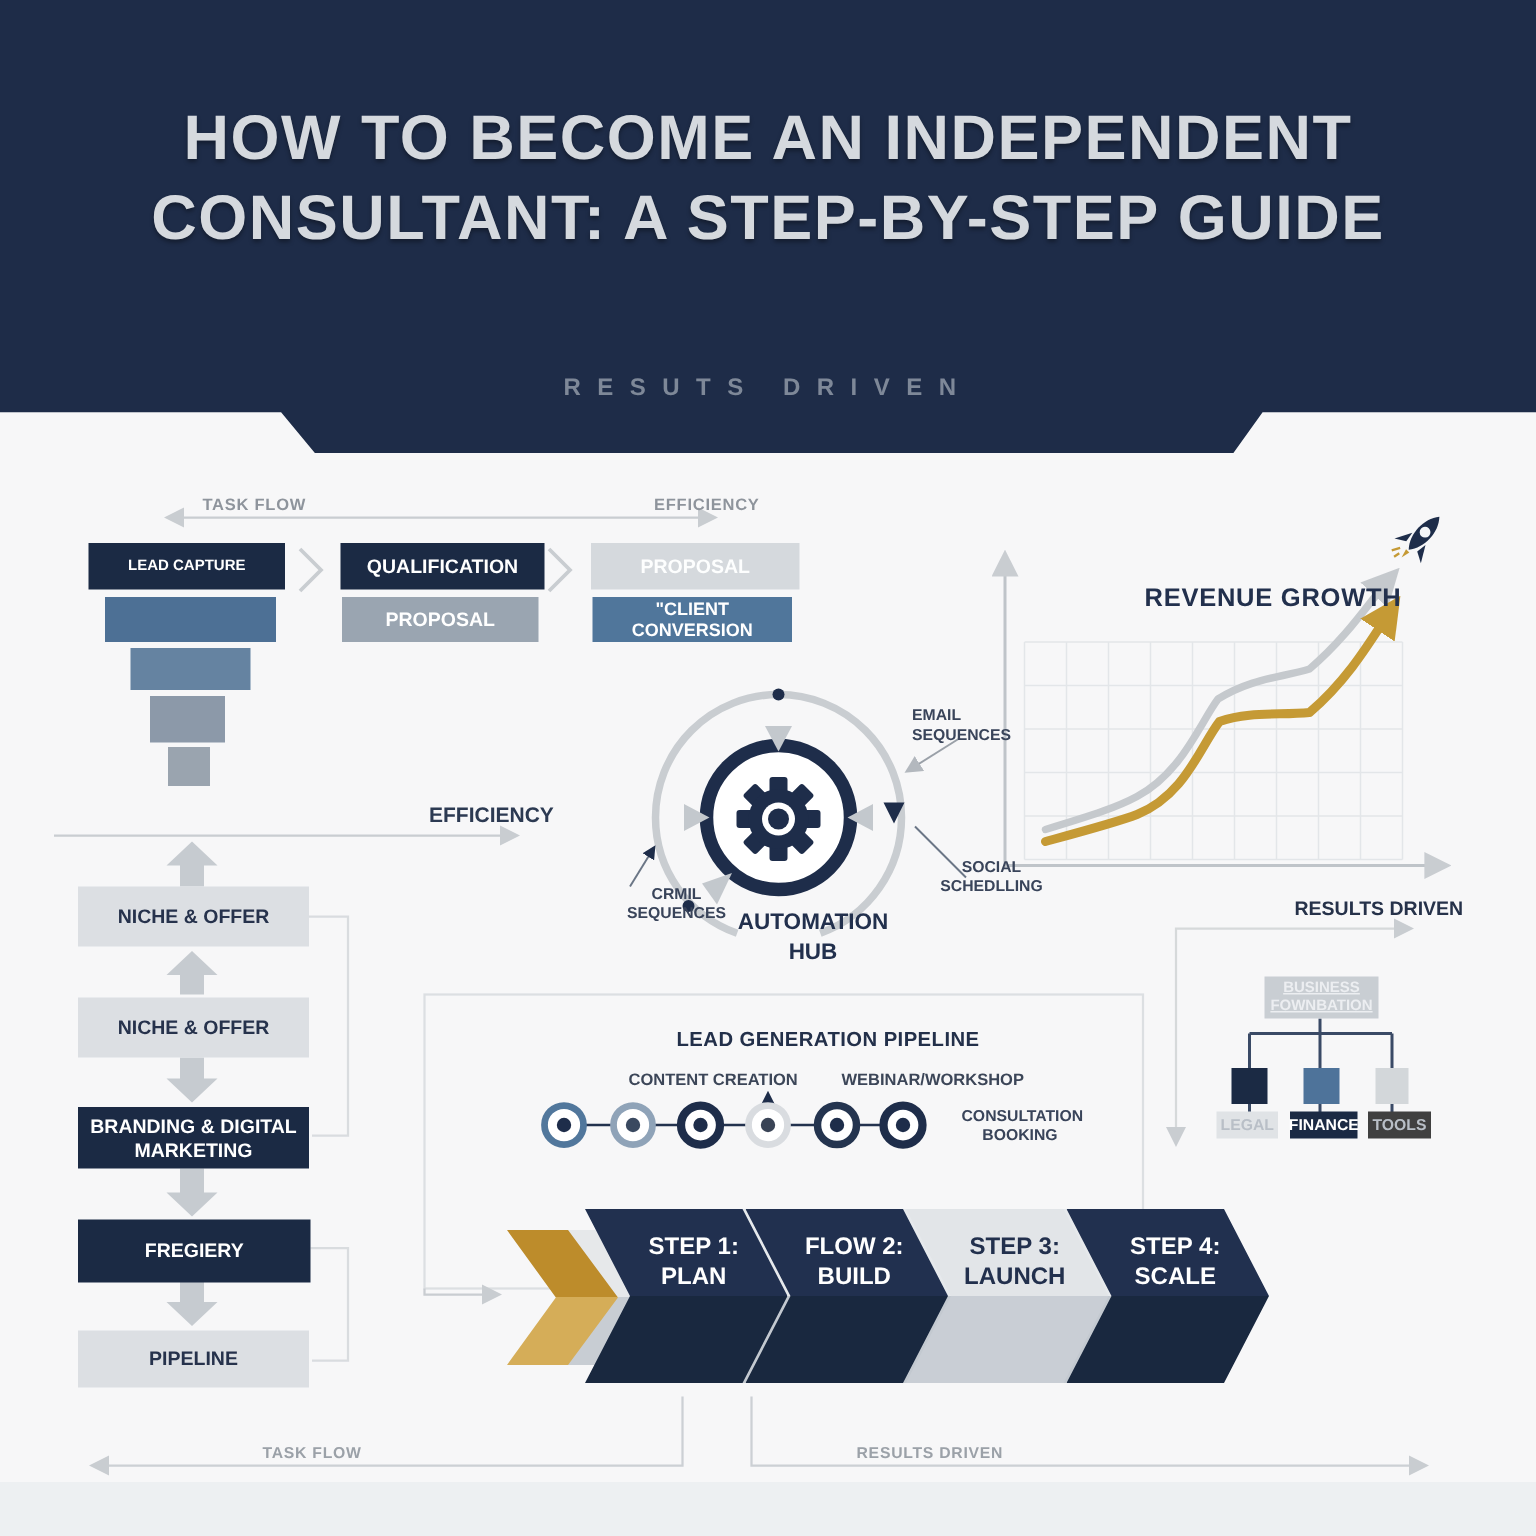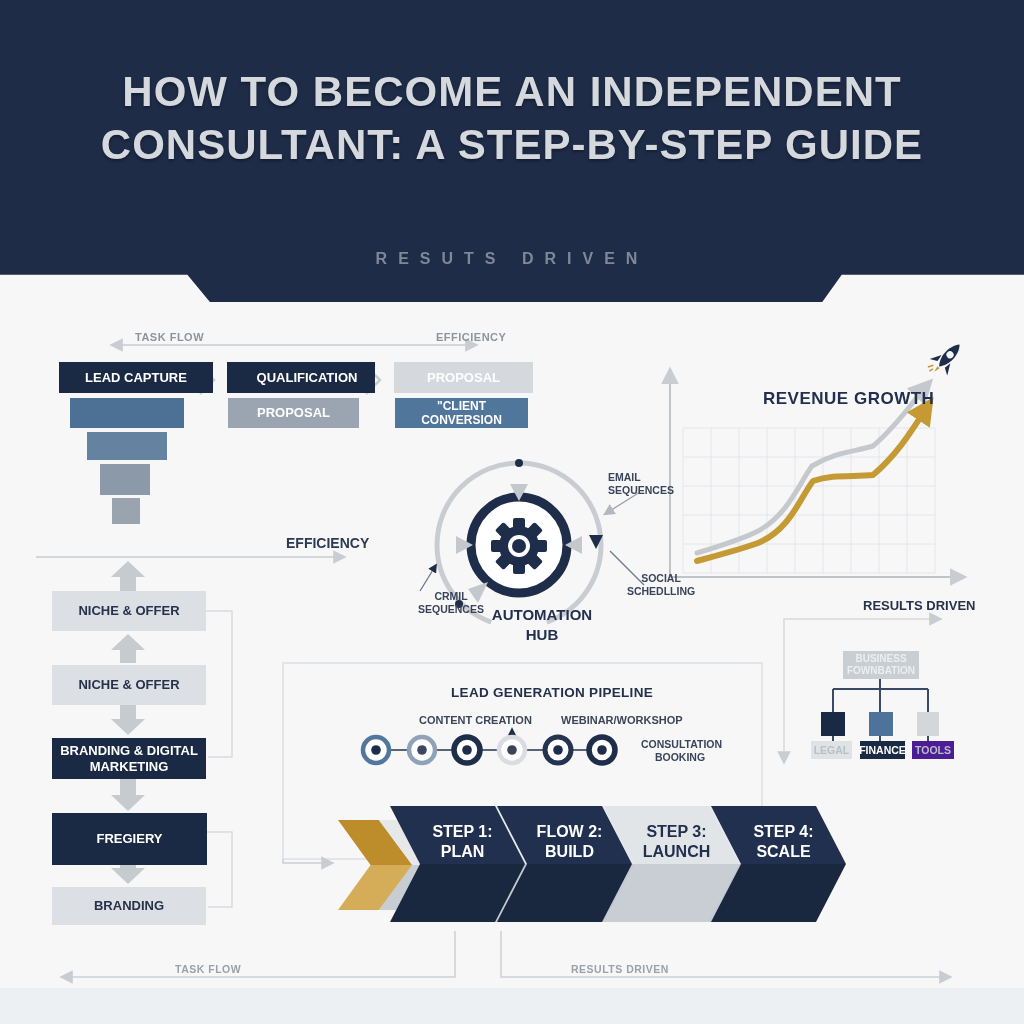--- a/index.html
+++ b/index.html
@@ -188,42 +188,42 @@
     <div class="title">
       <div>HOW TO BECOME AN INDEPENDENT</div>
       <div>CONSULTANT: A STEP-BY-STEP GUIDE</div>
     </div>
     <div class="subtitle">RESUTS DRIVEN</div>
   </div>
 
   <div class="lbl lbl-gray abs" style="left:112px;top:331px;">TASK FLOW</div>
   <div class="lbl lbl-gray abs" style="left:413px;top:331px;">EFFICIENCY</div>
 
-  <div class="box navy" style="left:59px;top:362px;width:154px;height:31px;font-size:13px;">LEAD CAPTURE</div>
-  <div class="box navy" style="left:227px;top:362px;width:136px;height:31px;font-size:13px;padding-left:12px;">QUALIFICATION</div>
+  <div class="box navy" style="left:59px;top:362px;width:131px;height:31px;font-size:10px;">LEAD CAPTURE</div>
+  <div class="box navy" style="left:227px;top:362px;width:136px;height:31px;font-size:13px;">QUALIFICATION</div>
   <div class="box washed" style="left:394px;top:362px;width:139px;height:31px;font-size:13px;">PROPOSAL</div>
 
   <div class="box" style="left:70px;top:398px;width:114px;height:30px;background:#4d7095;"></div>
   <div class="box graybox" style="left:228px;top:398px;width:131px;height:30px;font-size:13px;">PROPOSAL</div>
   <div class="box steel" style="left:395px;top:398px;width:133px;height:30px;font-size:12px;">"CLIENT CONVERSION</div>
 
   <div class="box" style="left:87px;top:432px;width:80px;height:28px;background:#6583a1;"></div>
   <div class="box" style="left:100px;top:464px;width:50px;height:31px;background:#8c99a9;"></div>
   <div class="box" style="left:112px;top:498px;width:28px;height:26px;background:#9aa4af;"></div>
 
   <div class="lbl" style="left:263px;top:535px;font-size:14px;color:#2c3a52;">EFFICIENCY</div>
 
   <div class="box lightbox" style="left:52px;top:591px;width:154px;height:40px;font-size:13px;">NICHE &amp; OFFER</div>
   <div class="box lightbox" style="left:52px;top:665px;width:154px;height:40px;font-size:13px;">NICHE &amp; OFFER</div>
   <div class="box navy" style="left:52px;top:738px;width:154px;height:41px;font-size:13px;">
     <span>BRANDING &amp; DIGITAL</span>
     <span>MARKETING</span>
   </div>
-  <div class="box navy" style="left:52px;top:813px;width:155px;height:52px;font-size:13px;">FREGIERY</div>
-  <div class="box lightbox" style="left:52px;top:887px;width:154px;height:38px;font-size:13px;">BRANDING</div>
+  <div class="box navy" style="left:52px;top:813px;width:155px;height:42px;font-size:13px;">FREGIERY</div>
+  <div class="box lightbox" style="left:52px;top:887px;width:154px;height:38px;font-size:13px;">PIPELINE</div>
 
   <div class="lbl small-navy" style="left:585px;top:471px;width:95px;text-align:left;">EMAIL SEQUENCES</div>
   <div class="lbl small-navy" style="left:390px;top:590px;width:76px;">
     <span style="display:block;">CRMIL</span>
     <span style="display:block;">SEQUENCES</span>
   </div>
   <div class="lbl small-navy" style="left:596px;top:572px;width:84px;">
     <span style="display:block;">SOCIAL</span>
     <span style="display:block;">SCHEDLLING</span>
   </div>
@@ -236,27 +236,27 @@
 
   <div class="lbl" style="left:400px;top:685px;width:230px;text-align:right;font-size:13.5px;color:#23304a;letter-spacing:.3px;">LEAD GENERATION PIPELINE</div>
   <div class="lbl" style="left:396px;top:714px;font-size:11px;color:#3c4658;">CONTENT CREATION</div>
   <div class="lbl" style="left:538px;top:714px;font-size:11px;color:#3c4658;">WEBINAR/WORKSHOP</div>
   <div class="lbl small-navy" style="left:618px;top:738px;width:78px;">
     <span style="display:block;">CONSULTATION</span>
     <span style="display:block;">BOOKING</span>
   </div>
 
   <div class="lbl" style="left:840px;top:598px;font-size:13px;color:#26324a;">RESULTS DRIVEN</div>
-  <div class="box" style="left:843px;top:651px;width:76px;height:28px;background:#c9ced3;color:#eceef1;font-size:10px;">
+  <div class="box" style="left:843px;top:651px;width:76px;height:28px;background:#c9ced3;color:#eceef1;font-size:10px;text-decoration:underline;">
     <span>BUSINESS</span>
     <span>FOWNBATION</span>
   </div>
   <div class="box" style="left:811px;top:741px;width:41px;height:18px;background:#e0e3e6;color:#b9bfc7;font-size:10.5px;">LEGAL</div>
   <div class="box navy" style="left:860px;top:741px;width:45px;height:18px;font-size:10.5px;">FINANCE</div>
-  <div class="box" style="left:912px;top:741px;width:42px;height:18px;background:#4c1d95;color:#b9bfc7;font-size:10.5px;">TOOLS</div>
+  <div class="box" style="left:912px;top:741px;width:42px;height:18px;background:#404040;color:#b9bfc7;font-size:10.5px;">TOOLS</div>
 
   <div class="steps">
     <div class="gold-back"></div>
     <div class="gold-chev"></div>
     <div class="chev chev-sep" style="left:134px;width:110px;"></div>
     <div class="chev chev-sep" style="left:241px;width:110px;"></div>
     <div class="chev chev-sep" style="left:348px;width:110px;"></div>
     <div class="chev chev-navy" style="left:54px;width:135px;">
       <div class="txt">
           <span>STEP 1:</span>

